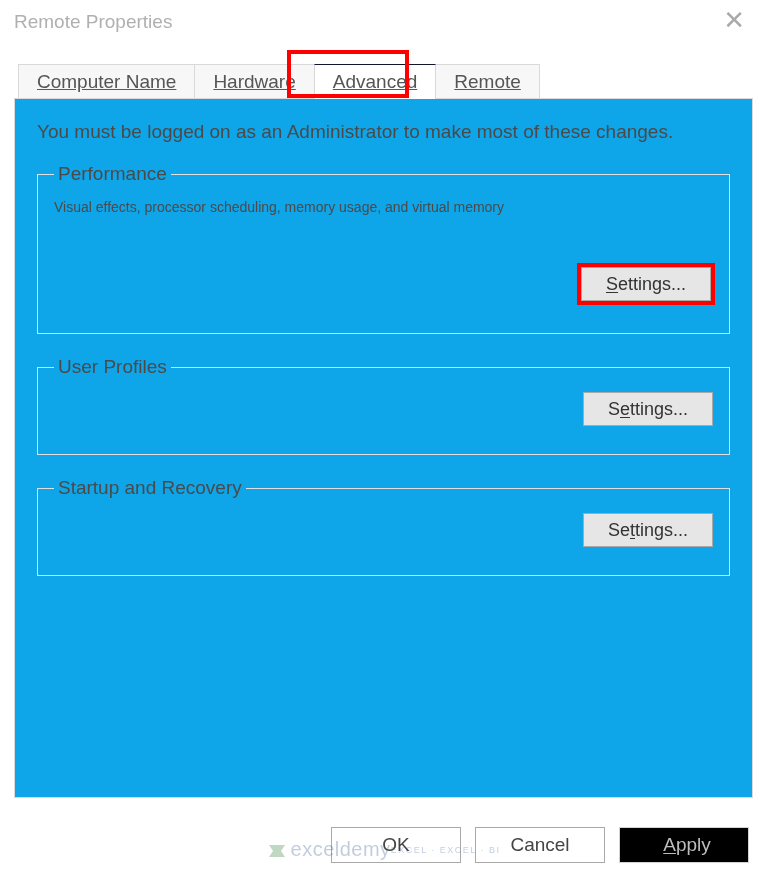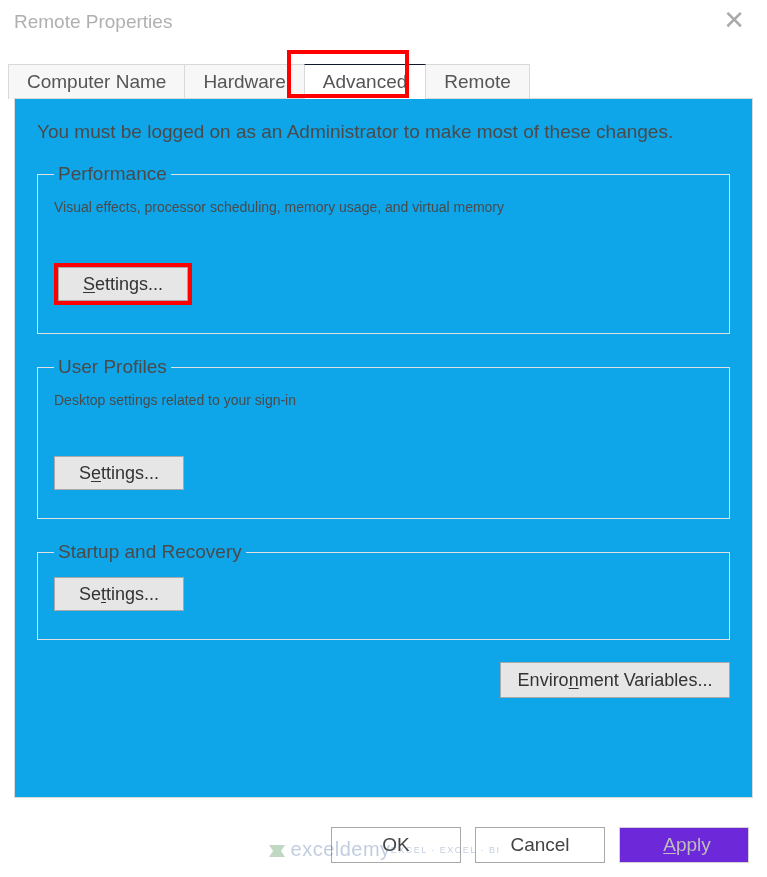--- a/index.html
+++ b/index.html
@@ -35,25 +35,26 @@
   .close-btn {
     font-size: 26px;
     color: #aaaaaa;
     line-height: 1;
     padding: 4px 8px 8px 8px;
     cursor: default;
   }
   .tab-row {
     display: flex;
     align-items: flex-end;
-    padding-left: 8px;
+    padding-left: 18px;
     padding-right: 14px;
     position: relative;
     height: 44px;
     margin-top: 6px;
+    text-decoration: underline;
   }
   .tab {
     border: 1px solid #d9d9d9;
     border-bottom: none;
     padding: 6px 18px 6px 18px;
     font-size: 19px;
     color: #555555;
     background: #f7f7f7;
     position: relative;
     top: 1px;
@@ -101,20 +102,21 @@
     color: #4a4a4a;
     padding: 0 4px;
   }
   .group-desc {
     font-size: 14px;
     color: #4a4a4a;
     margin-bottom: 48px;
   }
   .btn-row {
     display: flex;
+    justify-content: flex-end;
   }
   button.settings {
     min-width: 130px;
     height: 34px;
     border: 1px solid #a9a9a9;
     background: #e6e6e6;
     font-family: inherit;
     font-size: 18px;
     color: #333333;
     padding: 2px 16px;
@@ -154,21 +156,21 @@
     height: 36px;
     border: 1px solid #a9a9a9;
     background: #ffffff;
     font-family: inherit;
     font-size: 19px;
     color: #444444;
   }
   button.dlg.apply {
     color: #bdbdbd;
     border-color: #d3d3d3;
-    background: #6d28d9;
+    background: #000000;
     padding-left: 12px;
   }
   .u { text-decoration: underline; text-underline-offset: 2px; }
   .watermark {
     position: absolute;
     bottom: 18px;
     left: 50%;
     transform: translateX(-50%);
     font-size: 20px;
     color: rgba(50,90,150,0.30);
@@ -219,36 +221,32 @@
       <div class="group-desc">Visual effects, processor scheduling, memory usage, and virtual memory</div>
       <div class="btn-row">
         <span class="hl-btn">
           <button class="settings"><span class="u">S</span>ettings...</button>
         </span>
       </div>
     </fieldset>
 
     <fieldset class="group">
       <legend>User Profiles</legend>
-      <div class="group-desc">Desktop settings related to your sign-in</div>
       <div class="btn-row">
         <button class="settings">S<span class="u">e</span>ttings...</button>
       </div>
     </fieldset>
 
     <fieldset class="group">
       <legend>Startup and Recovery</legend>
       <div class="btn-row">
         <button class="settings">Se<span class="u">t</span>tings...</button>
       </div>
     </fieldset>
 
-    <div class="env-row">
-      <button class="env">Enviro<span class="u">n</span>ment Variables...</button>
-    </div>
 
   </div>
 
   <div class="watermark">
     <span>
       <svg class="wm-icon" width="20" height="16" viewBox="0 0 20 16">
         <polygon points="2,2 18,2 14,8 18,14 2,14 6,8" fill="rgba(46,125,50,0.3)"></polygon>
       </svg><span>exceldemy</span>
     </span>
     <span class="wm-sub">EXCEL · EXCEL · BI</span>

